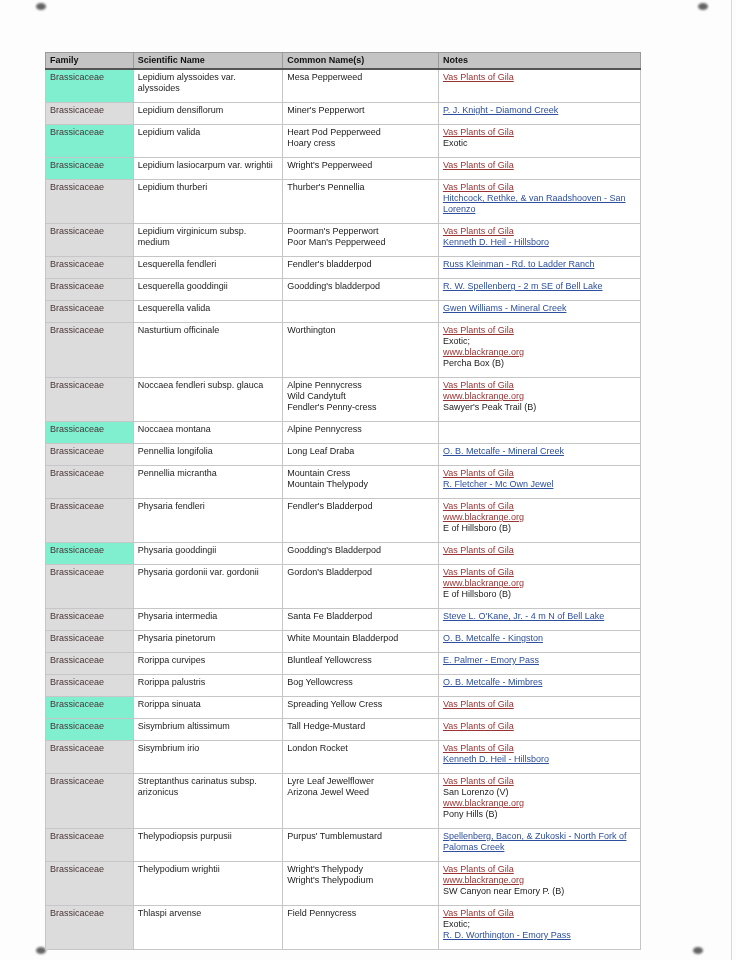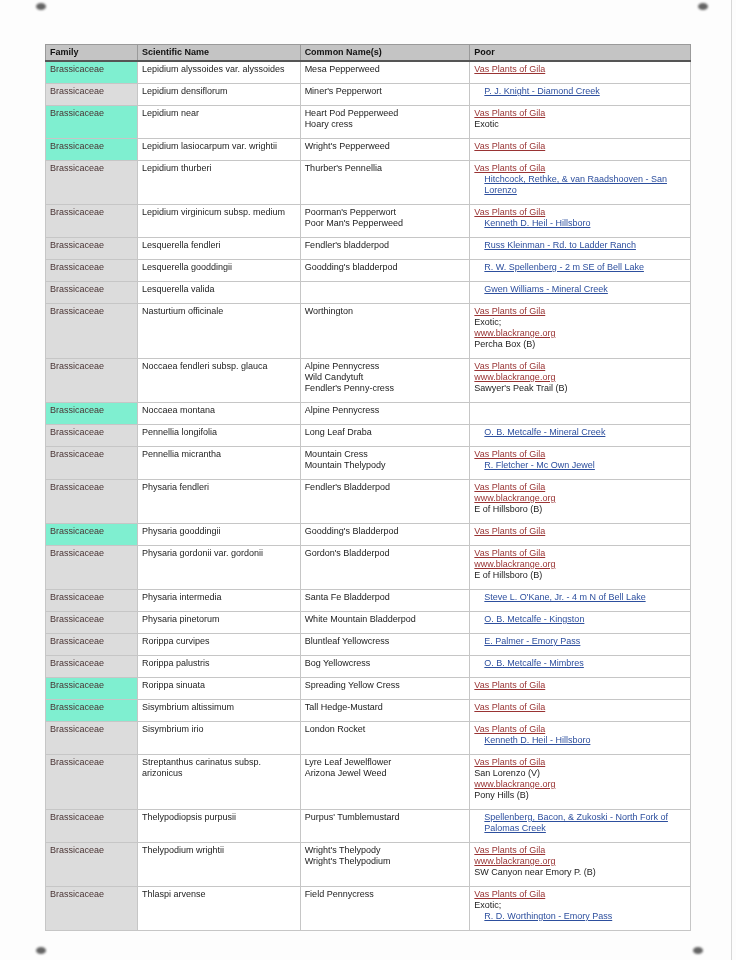--- a/index.html
+++ b/index.html
@@ -24,22 +24,22 @@
     position: absolute;
     width: 10px; height: 7px;
     background: #4a4a4a;
     border-radius: 50%;
     filter: blur(1px);
     opacity: 0.85;
   }
   #plant-table {
     position: absolute;
     left: 45px;
-    top: 44px;
-    width: 646px;
+    top: 52px;
+    width: 596px;
     border-collapse: collapse;
     font-size: 9px;
     line-height: 11px;
     color: #1d1d1d;
   }
   #plant-table th {
     background: var(--header-bg, #c4c4c4);
     text-align: left;
     font-weight: bold;
     font-size: 9px;
@@ -70,21 +70,20 @@
   .note-line { display: block; }
   a.note-red {
     color: var(--link-red, #993333);
     text-decoration: underline;
     cursor: pointer;
   }
   a.note-blue {
     color: var(--link-blue, #2d4f9e);
     text-decoration: underline;
     cursor: pointer;
-    margin-left: 10px;
   }
   .note-plain { color: #222; }
 </style>
 </head>
 <body>
 
 <div id="page">
   <div id="page-edge-line"></div>
 
   <div class="scan-mark" style="left:36px; top:3px;"></div>
@@ -97,21 +96,21 @@
       <col class="c-family">
         <col class="c-sci">
         <col class="c-common">
         <col class="c-notes">
     </colgroup>
     <thead>
       <tr>
         <th>Family</th>
         <th>Scientific Name</th>
         <th>Common Name(s)</th>
-        <th>Poor</th>
+        <th>Notes</th>
       </tr>
     </thead>
     <tbody id="table-body">
         <tr>
           <td class="family-cell hl">Brassicaceae</td>
           <td>Lepidium alyssoides var. alyssoides</td>
           <td>
             <div class="common-line">Mesa Pepperweed</div>
           </td>
           <td>
@@ -123,21 +122,21 @@
           <td>Lepidium densiflorum</td>
           <td>
             <div class="common-line">Miner's Pepperwort</div>
           </td>
           <td>
             <a class="note-line note-blue" href="#">P. J. Knight - Diamond Creek</a>
           </td>
         </tr>
         <tr>
           <td class="family-cell hl">Brassicaceae</td>
-          <td>Lepidium near</td>
+          <td>Lepidium valida</td>
           <td>
             <div class="common-line">Heart Pod Pepperweed</div>
             <div class="common-line">Hoary cress</div>
           </td>
           <td>
             <a class="note-line note-red" href="#">Vas Plants of Gila</a>
             <span class="note-line note-plain">Exotic</span>
           </td>
         </tr>
         <tr>

